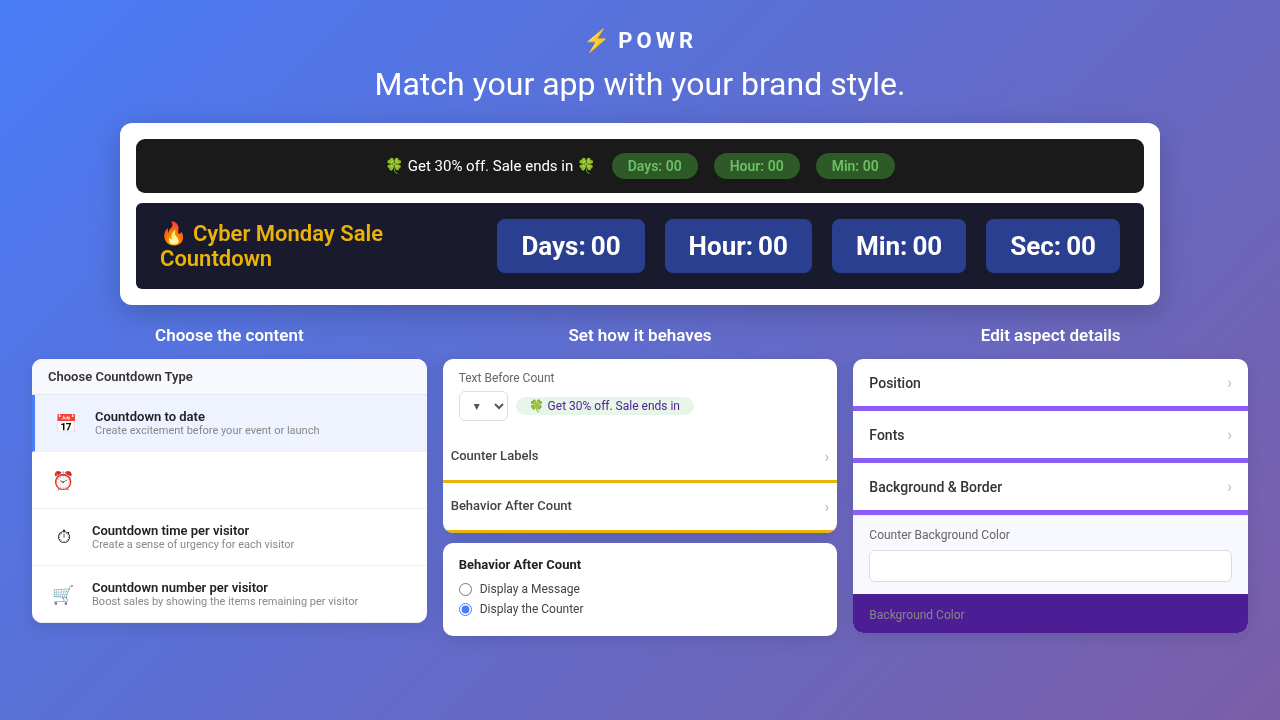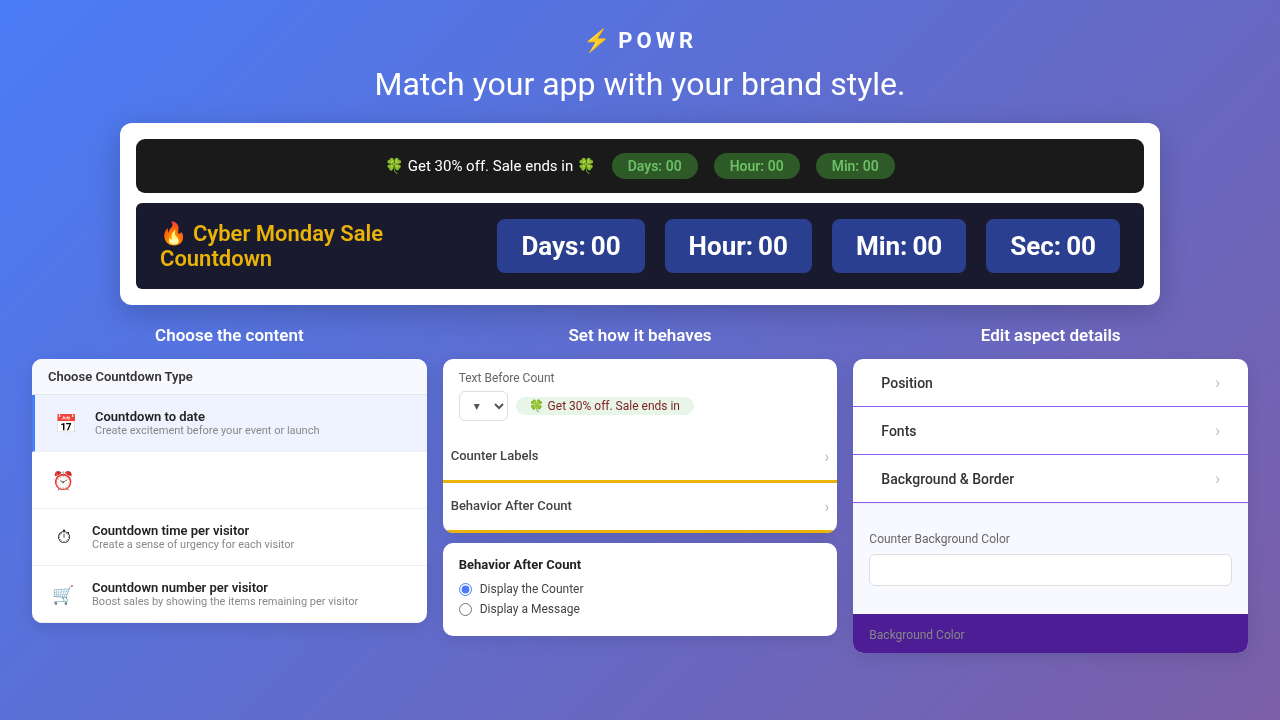--- a/index.html
+++ b/index.html
@@ -215,21 +215,21 @@
       font-size: 12px;
       color: #555;
       background: white;
       cursor: pointer;
     }
     .text-pill {
       background: #e8f5e9;
       border-radius: 20px;
       padding: 2px 14px;
       font-size: 12px;
-      color: #7f1d1d;
+      color: #4c1d95;
     }
 
     .behavior-after-card {
       background: white;
       border-radius: 10px;
       padding: 14px 16px;
       margin-top: 10px;
       box-shadow: 0 4px 16px rgba(0,0,0,0.1);
     }
     .behavior-after-title {
@@ -254,36 +254,36 @@
     }
     .edit-card {
       background: white;
       border-radius: 10px;
       overflow: hidden;
       box-shadow: 0 4px 16px rgba(0,0,0,0.1);
     }
     .edit-row {
       display: flex;
       align-items: center;
-      padding: 14px 28px;
-      border-bottom: 1px solid #8b5cf6;
+      padding: 14px 16px;
+      border-bottom: 5px solid #8b5cf6;
       cursor: pointer;
     }
     .edit-row-label {
       font-size: 14px;
       color: #333;
       flex: 1;
       font-weight: 500;
     }
     .edit-row .arrow {
       color: #bbb;
       font-size: 16px;
     }
     .color-section {
-      padding: 28px 16px;
+      padding: 12px 16px;
       background: #f8f9ff;
       border-top: 1px solid #eee;
     }
     .color-section-title {
       font-size: 12px;
       color: #666;
       margin-bottom: 8px;
     }
     .color-input-box {
       border: 1px solid #ddd;
@@ -389,26 +389,26 @@
         <span class="arrow">›</span>
       </div>
       <div class="behavior-row">
         <label>Behavior After Count</label>
         <span class="arrow">›</span>
       </div>
     </div>
     <div class="behavior-after-card">
       <div class="behavior-after-title">Behavior After Count</div>
       <div class="radio-option">
+        <input type="radio" name="after" style="">
+        <span>Display a Message</span>
+      </div>
+      <div class="radio-option">
         <input type="radio" name="after" checked="" style="">
         <span>Display the Counter</span>
-      </div>
-      <div class="radio-option">
-        <input type="radio" name="after" style="">
-        <span>Display a Message</span>
       </div>
     </div>
   </div>
 
   <div class="col-edit">
     <div class="col-title">Edit aspect details</div>
     <div class="edit-card">
       <div class="edit-row">
         <span class="edit-row-label">Position</span>
         <span class="arrow">›</span>

